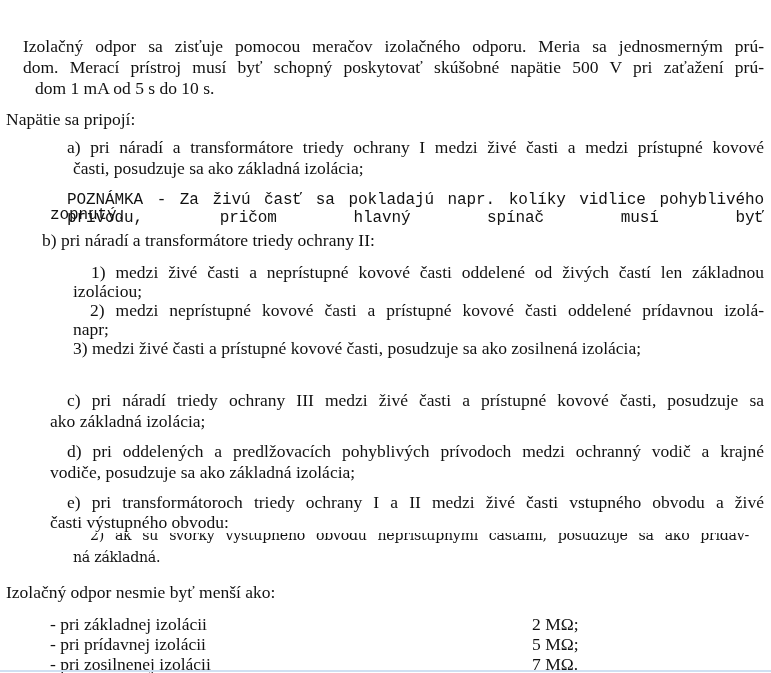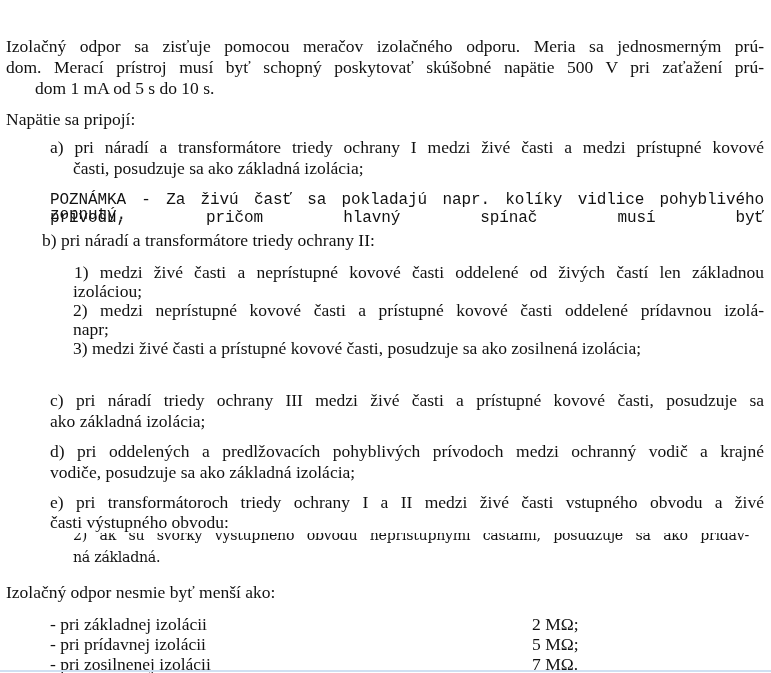--- a/index.html
+++ b/index.html
@@ -7,21 +7,21 @@
       width: 771px; height: 673px; overflow: hidden; position: relative;
       font-family: "DejaVu Serif", "Liberation Serif", serif;
       color: #111111;
     }
     .page { position: absolute; left: 0; top: 0; width: 771px; height: 673px; }
     .abs { position: absolute; white-space: nowrap; }
     .heading { font-family: "DejaVu Serif", serif; font-weight: bold; font-size: 16px; letter-spacing: -0.2px; }
     .body { font-family: "Liberation Serif", serif; font-size: 17.5px; letter-spacing: 0px; }
     .note { font-family: Liberation Mono, monospace; font-size: 16px; letter-spacing: -0.1px; }
     .sub { font-family: "DejaVu Serif", serif; font-size: 14.2px; letter-spacing: -0.3px; }
-    .just { display: block; text-align: justify; text-align-last: justify; white-space: normal; }
+    .just { display: block; text-align: justify; text-align-last: justify; white-space: normal; margin-left: 17px; }
     .bottom-rule { position: absolute; left: 0; top: 670px; width: 771px; height: 2px; background: #cfe0f2; }
     .clip { overflow: hidden; height: 12px; }
   </style>
 </head>
 <body>
 
 <div class="page">
 
 
   <div>

